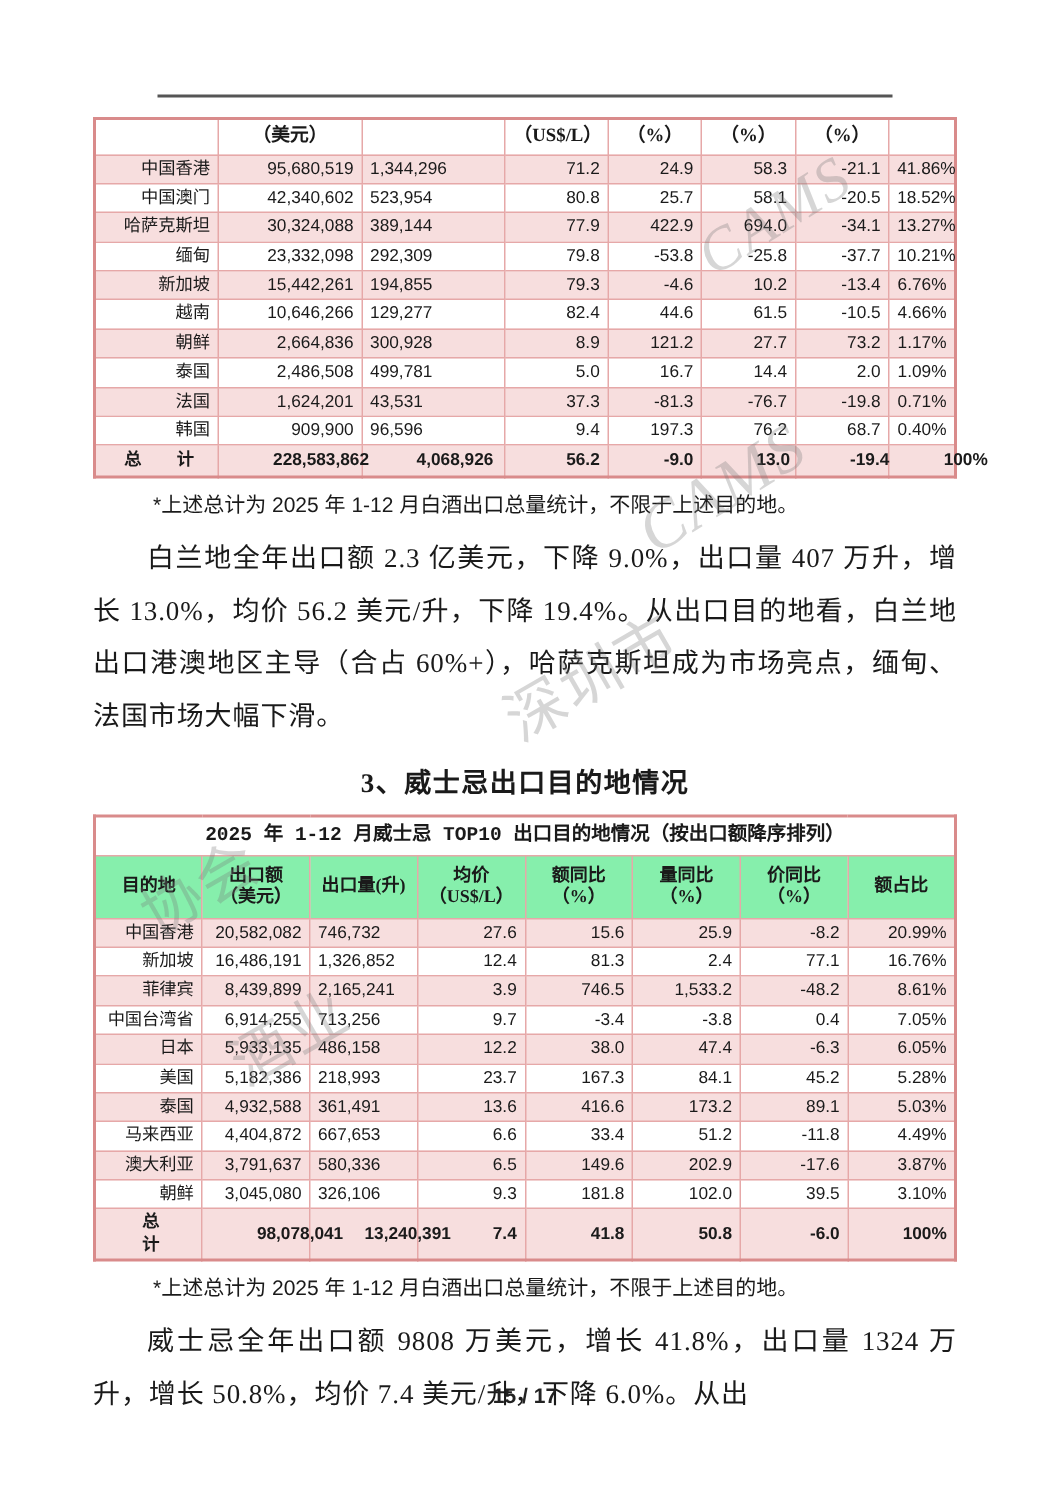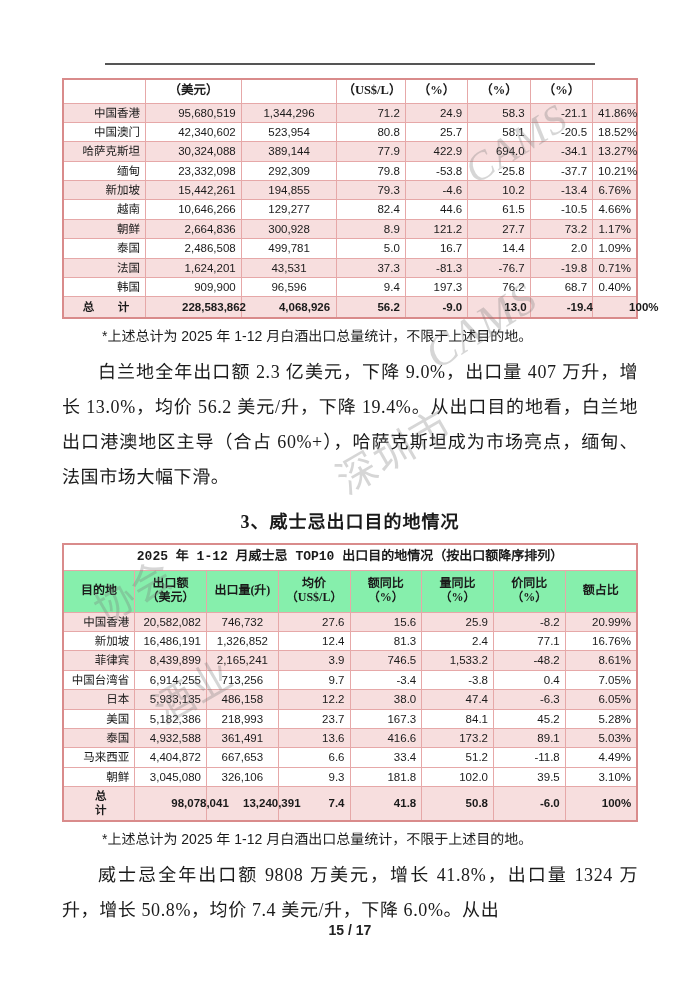--- a/index.html
+++ b/index.html
@@ -96,21 +96,21 @@
     height: 19px;
     box-sizing: border-box;
     vertical-align: middle;
     color: #1a1a1a;
   }
   table.data-table .shade { background: #f7dede; }
   table.data-table .plain { background: #ffffff; }
 
   .c-name  { width: 82px;  text-align: right; }
   .c-val   { width: 95px;  text-align: right; }
-  .c-vol   { width: 95px;  text-align: center; }
+  .c-vol   { width: 95px;  text-align: left; }
   .c-price { width: 68px;  text-align: right; }
   .c-pct   { width: 62px;  text-align: right; }
   .c-share { width: 44px;  text-align: right; }
 
   
   tr.unit-row td {
     text-align: center;
     font-family: "Liberation Serif", serif;
     font-weight: bold;
     font-size: 12.5px;
@@ -441,20 +441,30 @@
             <td class="c-name plain">马来西亚</td>
             <td class="c-val plain">4,404,872</td>
             <td class="c-vol plain">667,653</td>
             <td class="c-price plain">6.6</td>
             <td class="c-pct plain">33.4</td>
             <td class="c-pct plain">51.2</td>
             <td class="c-pct plain">-11.8</td>
             <td class="c-share plain">4.49%</td>
           </tr>
           <tr>
+            <td class="c-name shade">澳大利亚</td>
+            <td class="c-val shade">3,791,637</td>
+            <td class="c-vol shade">580,336</td>
+            <td class="c-price shade">6.5</td>
+            <td class="c-pct shade">149.6</td>
+            <td class="c-pct shade">202.9</td>
+            <td class="c-pct shade">-17.6</td>
+            <td class="c-share shade">3.87%</td>
+          </tr>
+          <tr>
             <td class="c-name plain">朝鲜</td>
             <td class="c-val plain">3,045,080</td>
             <td class="c-vol plain">326,106</td>
             <td class="c-price plain">9.3</td>
             <td class="c-pct plain">181.8</td>
             <td class="c-pct plain">102.0</td>
             <td class="c-pct plain">39.5</td>
             <td class="c-share plain">3.10%</td>
           </tr>
         </tbody>

